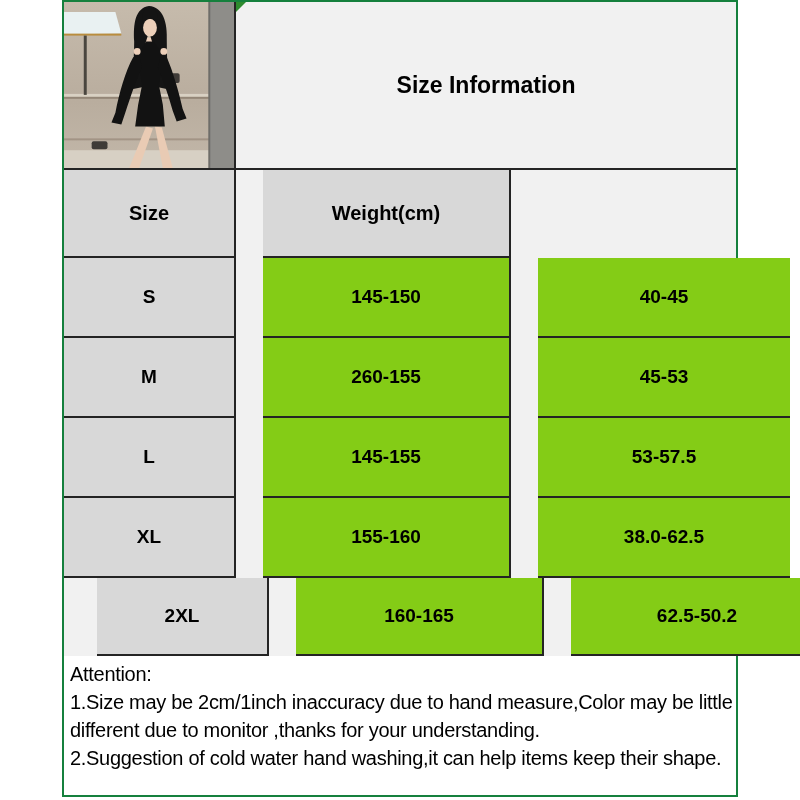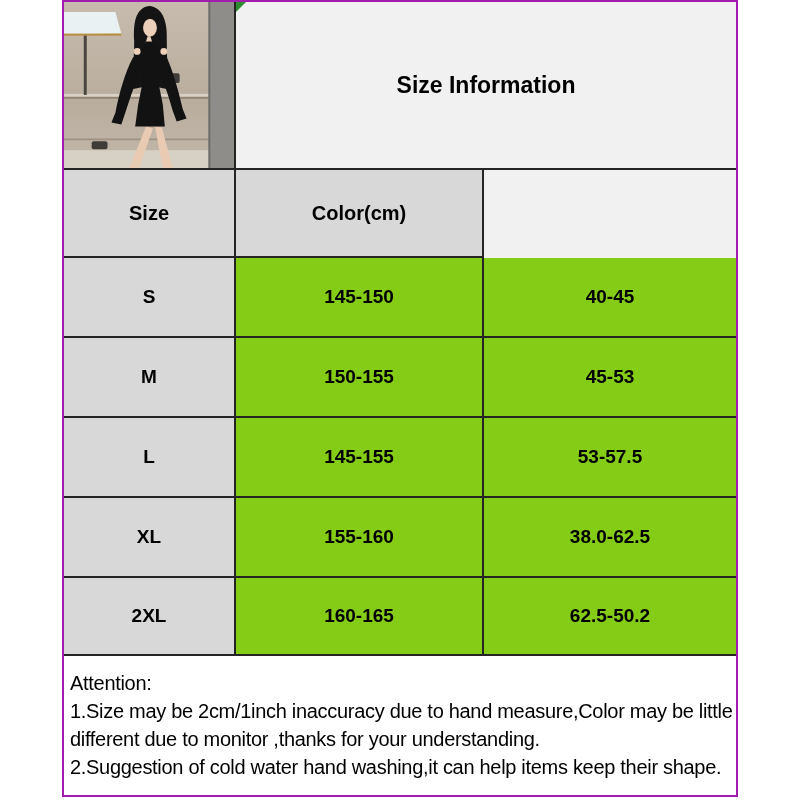--- a/index.html
+++ b/index.html
@@ -3,25 +3,25 @@
 <meta charset="utf-8">
 <style>
   * { margin: 0; padding: 0; box-sizing: border-box; }
   html, body { width: 800px; height: 800px; background: #ffffff; overflow: hidden; }
   body { font-family: "Liberation Sans", sans-serif; position: relative; }
 
   .sheet {
     position: absolute;
     left: 62px; top: 0;
     width: 676px; height: 797px;
-    border: 2px solid #a21caf;
+    border: 2px solid #15803d;
     background: #f1f1f1;
   }
 
-  .row { display: grid; grid-template-columns: 172px 248px 252px; }
+  .row { display: grid; grid-template-columns: 172px 248px 252px; gap: 27px; }
   .top-row { display: grid; grid-template-columns: 172px 1fr; height: 168px; }
 
   .cell {
     border-right: 2px solid #242424;
     border-bottom: 2px solid #242424;
     display: flex; align-items: center; justify-content: center;
     text-align: center;
   }
   .cell.last { border-right: none; }
 
@@ -34,28 +34,28 @@
     position: absolute; left: 0; top: 0;
     width: 10px; height: 10px;
     background: #2e8b2e;
     clip-path: polygon(0 0, 100% 0, 0 100%);
   }
 
   .header-row { height: 88px; }
   .header-row .cell { background: #d8d8d8; font-size: 20px; font-weight: bold; color: #000; }
 
   .data-row { height: 80px; }
-  .data-row.short { height: 78px; }
+  .data-row.short { height: 78px; margin-left: 33px; }
   .size-cell { background: #d8d8d8; font-size: 19px; font-weight: bold; }
   .val-cell { background: #84cc16; font-size: 19px; font-weight: bold; }
 
   .attention {
     height: 139px;
     background: #ffffff;
-    padding: 13px 6px;
+    padding: 4px 6px;
     overflow: hidden;
   }
   .attention .line {
     font-size: 20px;
     letter-spacing: -0.3px;
     line-height: 28px;
     color: #000;
     white-space: nowrap;
   }
 </style>
@@ -117,32 +117,32 @@
       </svg>
     </div>
     <div class="cell last title-cell">
       <span class="corner-marker"></span>
       <span class="title-text">Size Information</span>
     </div>
   </div>
 
   <div class="row header-row">
     <div class="cell">Size</div>
-    <div class="cell">Color(cm)</div>
+    <div class="cell">Weight(cm)</div>
   </div>
 
   <div class="row data-row">
     <div class="cell size-cell">S</div>
     <div class="cell val-cell">145-150</div>
     <div class="cell val-cell last">40-45</div>
   </div>
 
   <div class="row data-row">
     <div class="cell size-cell">M</div>
-    <div class="cell val-cell">150-155</div>
+    <div class="cell val-cell">260-155</div>
     <div class="cell val-cell last">45-53</div>
   </div>
 
   <div class="row data-row">
     <div class="cell size-cell">L</div>
     <div class="cell val-cell">145-155</div>
     <div class="cell val-cell last">53-57.5</div>
   </div>
 
   <div class="row data-row">

